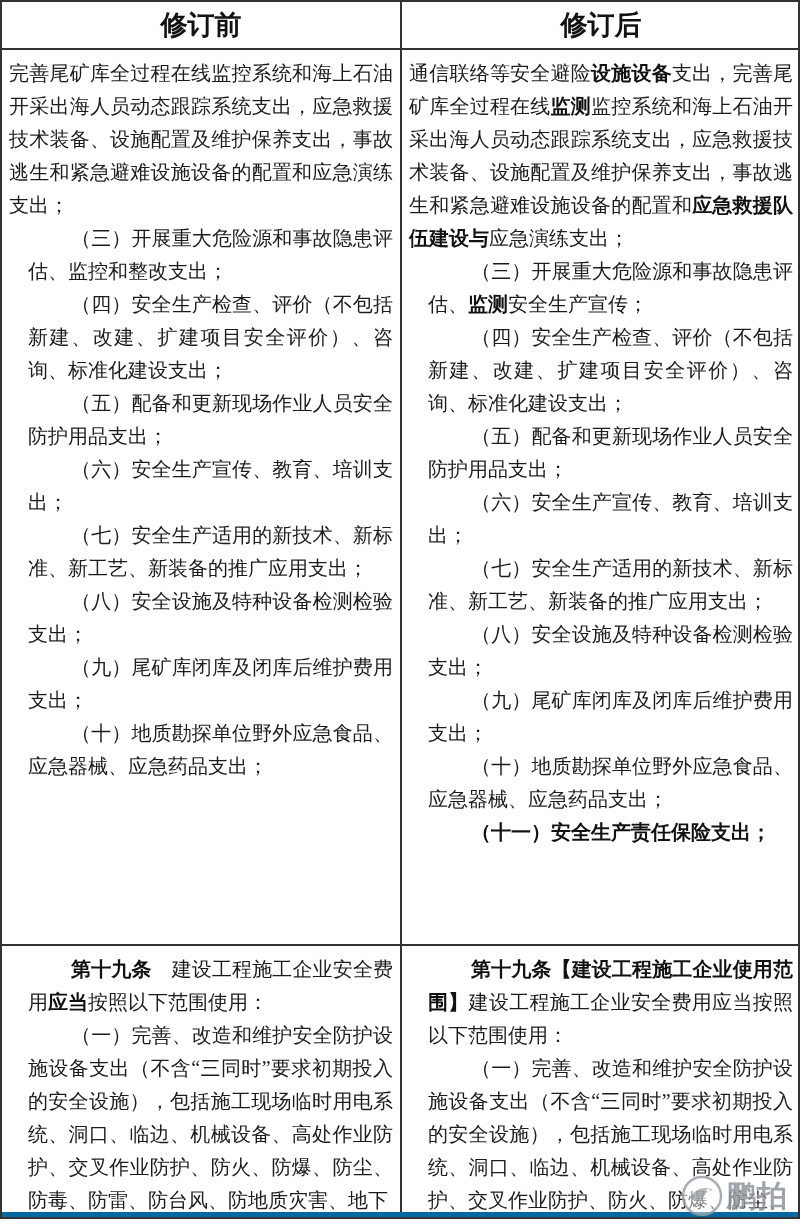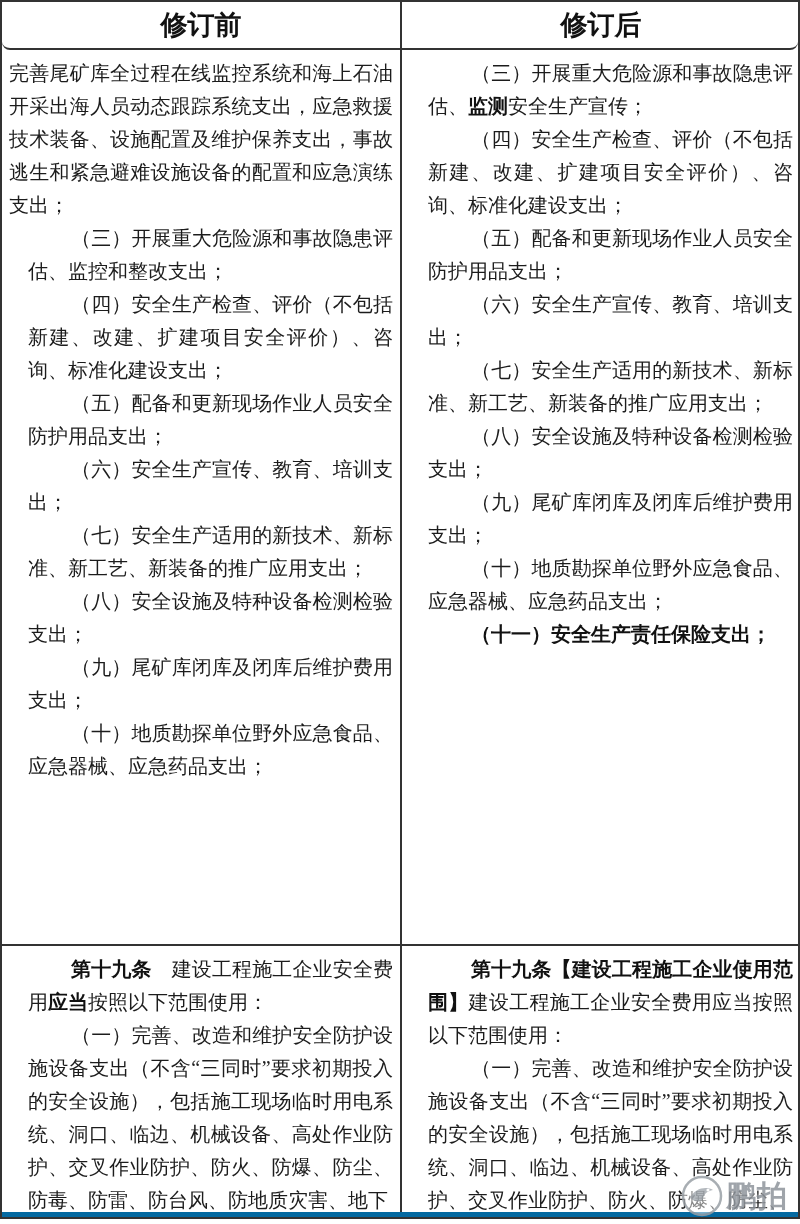--- a/index.html
+++ b/index.html
@@ -12,21 +12,21 @@
   }
   .cmp-table{
     position:absolute;left:0;top:0;
     width:796px;height:1215px;
     border:2px solid #333333;
     display:flex;flex-direction:column;
     background:#ffffff;
   }
   .t-row{display:flex;flex-direction:row;border-bottom:2px solid #333333;}
   .t-row:last-child{border-bottom:5px solid #0369a1;}
-  .header-row{height:46px;flex:none;border-radius:8px;}
+  .header-row{height:46px;flex:none;}
   .row-1{height:894px;flex:none;}
   .row-2{flex:1;overflow:hidden;}
   .t-cell{
     width:398px;flex:none;
     padding:7px 7px 0 7px;
     box-sizing:border-box;
     overflow:hidden;
     font-size:20px;line-height:33px;
     color:#1c1c1c;
     text-align:justify;
@@ -77,20 +77,21 @@
           <p class="para ind"><span>（三）开展重大危险源和事故隐患评估、监控和整改支出；</span></p>
           <p class="para ind"><span>（四）安全生产检查、评价（不包括新建、改建、扩建项目安全评价）、咨询、标准化建设支出；</span></p>
           <p class="para ind"><span>（五）配备和更新现场作业人员安全防护用品支出；</span></p>
           <p class="para ind"><span>（六）安全生产宣传、教育、培训支出；</span></p>
           <p class="para ind"><span>（七）安全生产适用的新技术、新标准、新工艺、新装备的推广应用支出；</span></p>
           <p class="para ind"><span>（八）安全设施及特种设备检测检验支出；</span></p>
           <p class="para ind"><span>（九）尾矿库闭库及闭库后维护费用支出；</span></p>
           <p class="para ind"><span>（十）地质勘探单位野外应急食品、应急器械、应急药品支出；</span></p>
         </div>
       <div class="t-cell">
+          <p class="para"><span>通信联络等安全避险</span><span class="b">设施设备</span><span>支出，完善尾矿库全过程在线</span><span class="b">监测</span><span>监控系统和海上石油开采出海人员动态跟踪系统支出，应急救援技术装备、设施配置及维护保养支出，事故逃生和紧急避难设施设备的配置和</span><span class="b">应急救援队伍建设与</span><span>应急演练支出；</span></p>
           <p class="para ind"><span>（三）开展重大危险源和事故隐患评估、</span><span class="b">监测</span><span>安全生产宣传；</span></p>
           <p class="para ind"><span>（四）安全生产检查、评价（不包括新建、改建、扩建项目安全评价）、咨询、标准化建设支出；</span></p>
           <p class="para ind"><span>（五）配备和更新现场作业人员安全防护用品支出；</span></p>
           <p class="para ind"><span>（六）安全生产宣传、教育、培训支出；</span></p>
           <p class="para ind"><span>（七）安全生产适用的新技术、新标准、新工艺、新装备的推广应用支出；</span></p>
           <p class="para ind"><span>（八）安全设施及特种设备检测检验支出；</span></p>
           <p class="para ind"><span>（九）尾矿库闭库及闭库后维护费用支出；</span></p>
           <p class="para ind"><span>（十）地质勘探单位野外应急食品、应急器械、应急药品支出；</span></p>
           <p class="para ind"><span class="b">（十一）安全生产责任保险支出；</span></p>
         </div>

